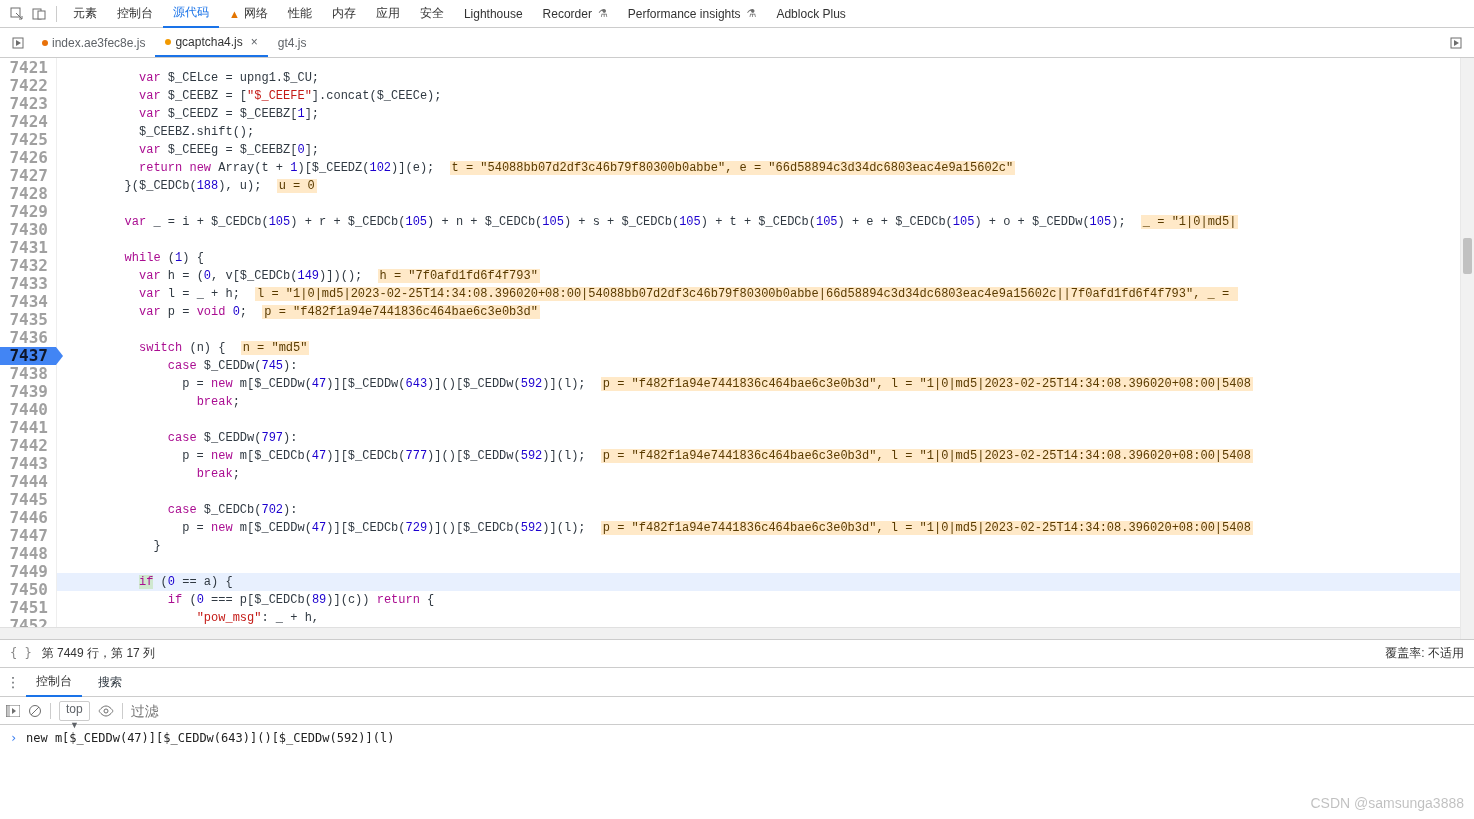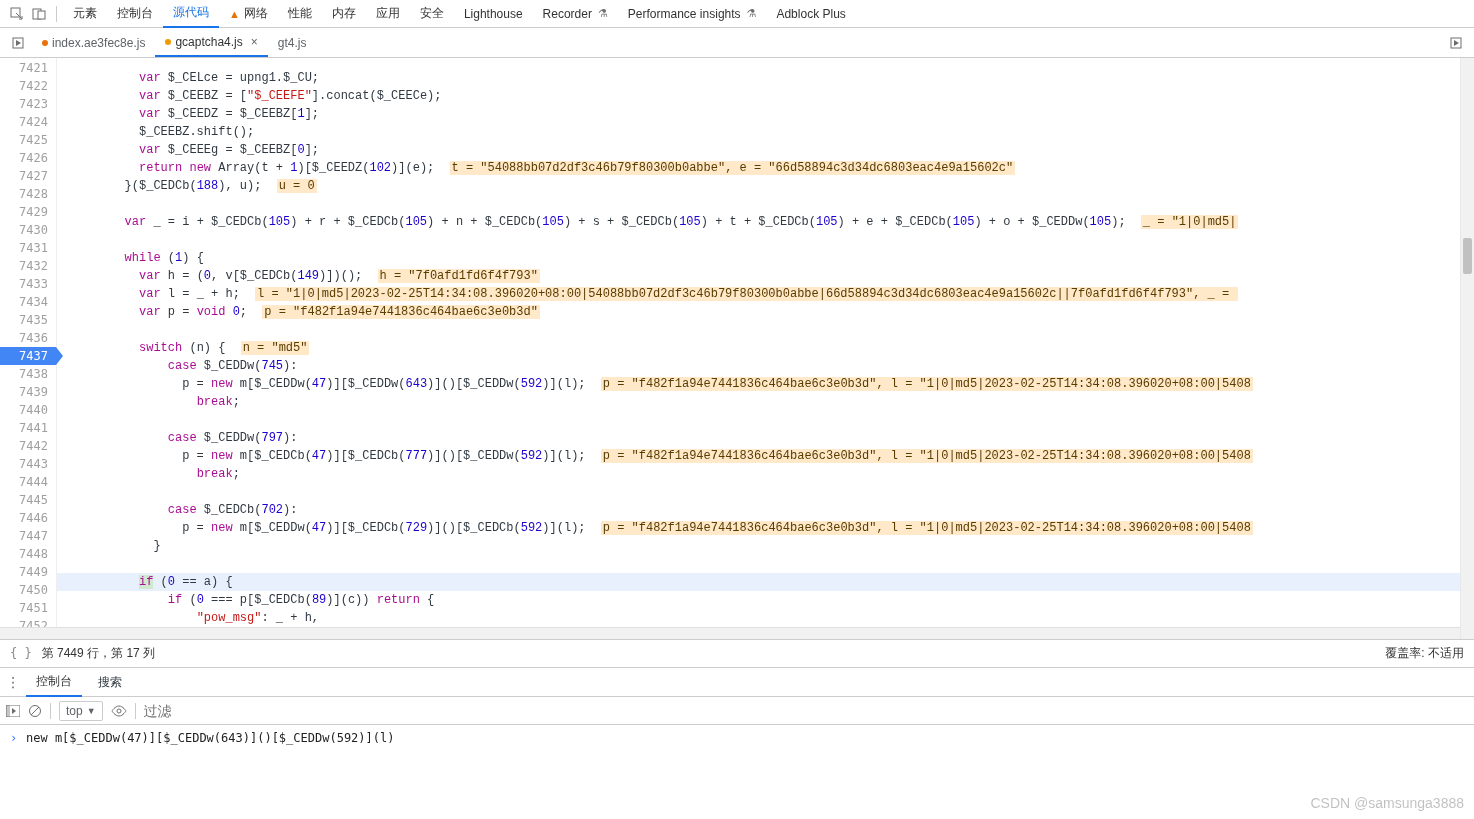--- a/index.html
+++ b/index.html
@@ -14,37 +14,37 @@
 .file-tabs { display:flex; align-items:center; height:30px; border-bottom:1px solid #ccc; padding:0 4px;text-align:center; }
 .file-tabs .left-ctrl { width:28px; display:flex; align-items:center; justify-content:center; }
 .file-tabs .tab { display:flex; align-items:center; height:28px; padding:0 10px; color:#5f6368; gap:4px; cursor:pointer; }
 .file-tabs .tab.active { border-bottom:2px solid #1a73e8; color:#333; }
 .file-tabs .dot { width:6px; height:6px; border-radius:50%; display:inline-block; }
 .file-tabs .dot.ok { background:#f29900; } .file-tabs .dot.o2 { background:#e8710a; }
 .file-tabs .close { margin-left:4px; color:#5f6368; }
 .file-tabs .spacer { flex:1; }
 .code-area { display:flex; height:582px; border-bottom:1px solid #ccc; overflow:hidden; position:relative; }
 .gutter { width:57px; border-right:1px solid #eee; background:#fff; text-align:right; padding-top:1px; }
-.gutter .ln { height:18px; line-height:18px; padding-right:8px; color:#a0a0a0; font-family:Consolas,monospace; font-size:12px; }
-.gutter .ln.exe { background:#4285f4; color:#ffffff; position:relative; }
+.gutter .ln { height:18px; line-height:18px; padding-right:8px; color:#a0a0a0; font-family:Consolas,monospace; font-size:16px;font-weight:bold; }
+.gutter .ln.exe { background:#4285f4; color:#0f172a; position:relative; }
 .gutter .ln.exe::after { content:""; position:absolute; right:-7px; top:0; border-top:9px solid transparent; border-bottom:9px solid transparent; border-left:7px solid #4285f4; }
 .code { flex:1; font-family:Liberation Mono, monospace; font-size:12px; line-height:18px; padding-top:1px; overflow:hidden; white-space:pre; position:relative;margin-top:10px; }
 .code .row { height:18px; padding-left:10px; }
 .code .row.hl { background:#e8f0fe; }
 .kw { color:#aa0d91; } .num { color:#1c00cf; } .str { color:#c41a16; }
 .if-hl { background:#cfe8cf; }
 .inline { background:#ffe9c8; color:#5a3b00; padding:0 2px; margin-left:8px; }
 .bottom-scroll { position:absolute; bottom:0; left:0; right:0; height:12px; background:#f1f1f1; border-top:1px solid #e0e0e0; }
 .status-bar { height:28px; display:flex; align-items:center; padding:0 10px; border-bottom:1px solid #ccc; justify-content:space-between; color:#333; }
 .status-bar .braces { color:#888; margin-right:10px; font-family:Consolas,monospace; }
 .drawer-tabs { height:29px; display:flex; align-items:center; border-bottom:1px solid #ccc; padding:0 6px; gap:6px; }
 .drawer-tabs .dtab { padding:0 10px; height:29px; display:flex; align-items:center; cursor:pointer; }
 .drawer-tabs .dtab.active { border-bottom:2px solid #1a73e8; color:#333; }
 .console-toolbar { height:28px; display:flex; align-items:center; padding:0 6px; border-bottom:1px solid #ccc; gap:8px; color:#5f6368; }
-.console-toolbar .sel { border:1px solid #ccc; height:20px; padding:0 6px; font-size:12px; border-radius:2px; background:#fff; display:flex; align-items:center; gap:4px; }
+.console-toolbar .sel { border:1px solid #ccc; height:20px; padding:0 6px; font-size:12px; border-radius:2px; background:#fff; display:flex; align-items:center; gap:4px;flex-direction:column; }
 .console-toolbar input { border:none; outline:none; font-size:14px; width:200px; }
 .console-toolbar .vsep { width:1px; height:16px; background:#ccc; }
 .console-body { font-family:Consolas,monospace; font-size:12px; padding:4px 0; }
 .console-body .line { padding:2px 10px; display:flex; align-items:center; }
 .console-body .chev { color:#367cf1; margin-right:6px; width:10px; }
 .console-body .cursor { display:inline-block; width:1px; height:14px; background:#000; vertical-align:middle; }
 .watermark { position:absolute; right:10px; bottom:8px; font-size:14px; color:rgba(0,0,0,0.25); font-family:Arial,sans-serif; }
 .vbar { position:absolute; right:0; top:58px; bottom:180px; width:14px; background:#f1f1f1; border-left:1px solid #e8e8e8; }
 .vbar .thumb { position:absolute; left:2px; right:2px; top:180px; height:36px; background:#c1c1c1; border-radius:2px; }
 svg { display:block; }

